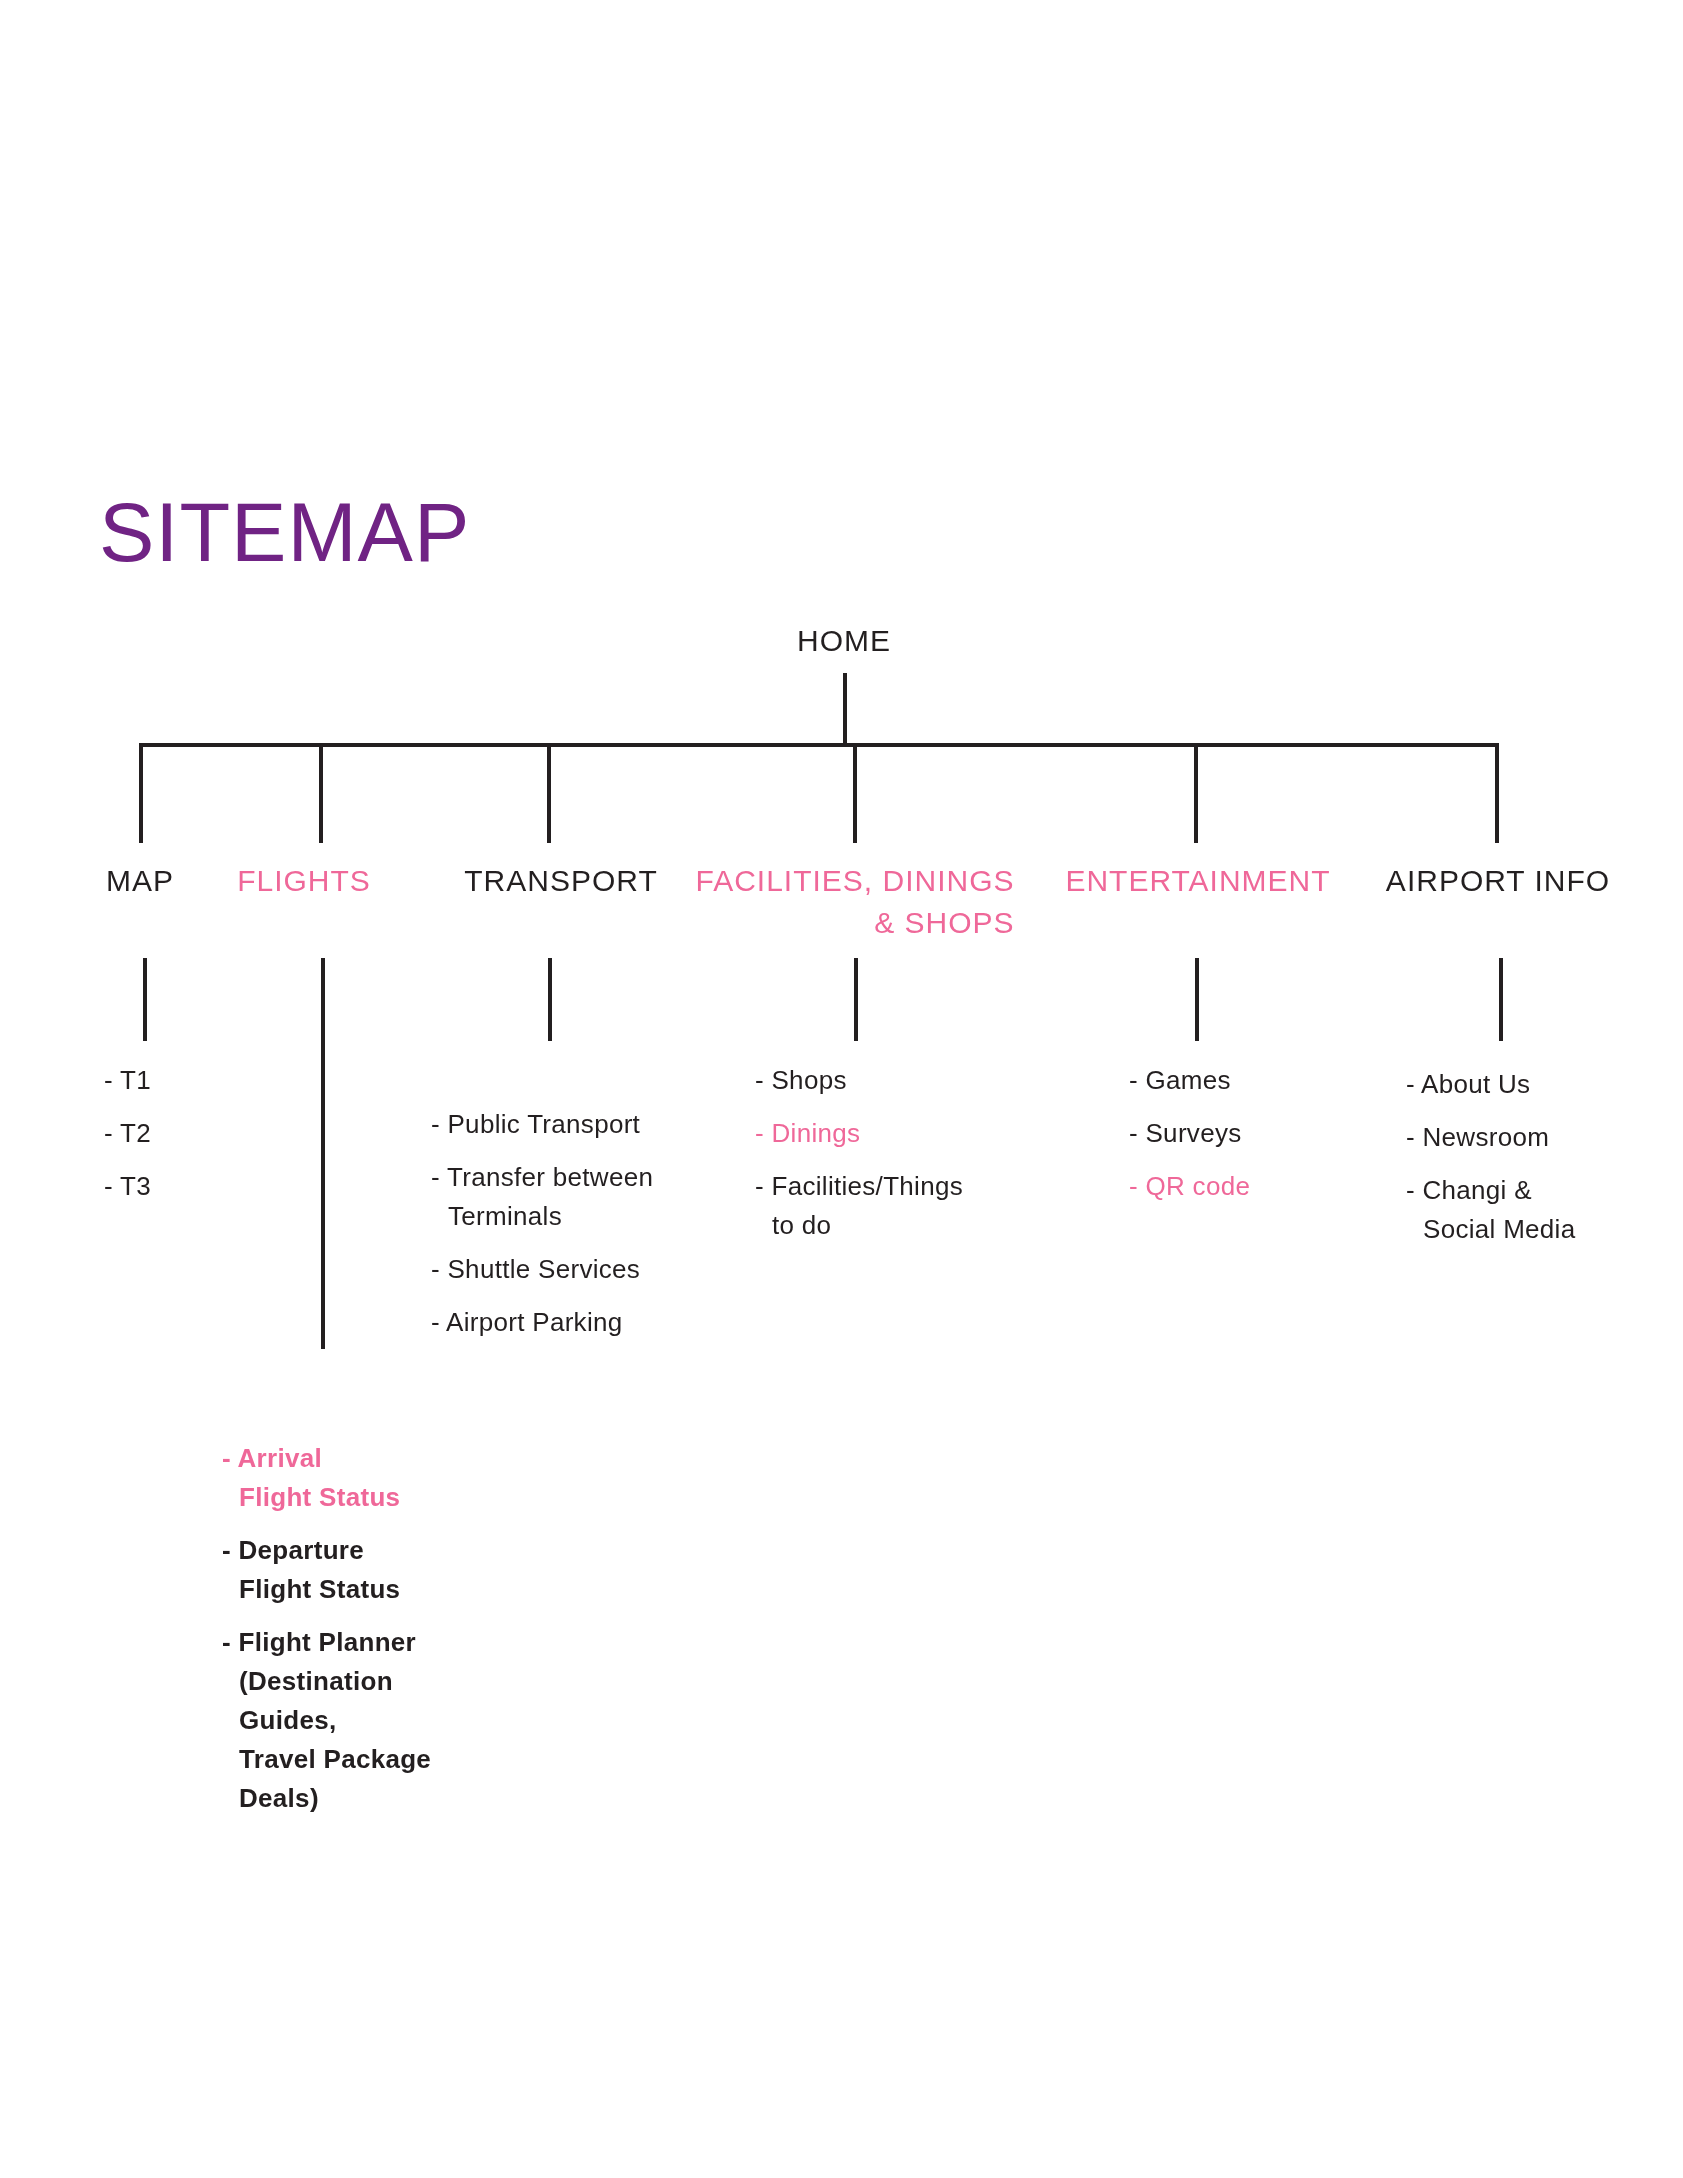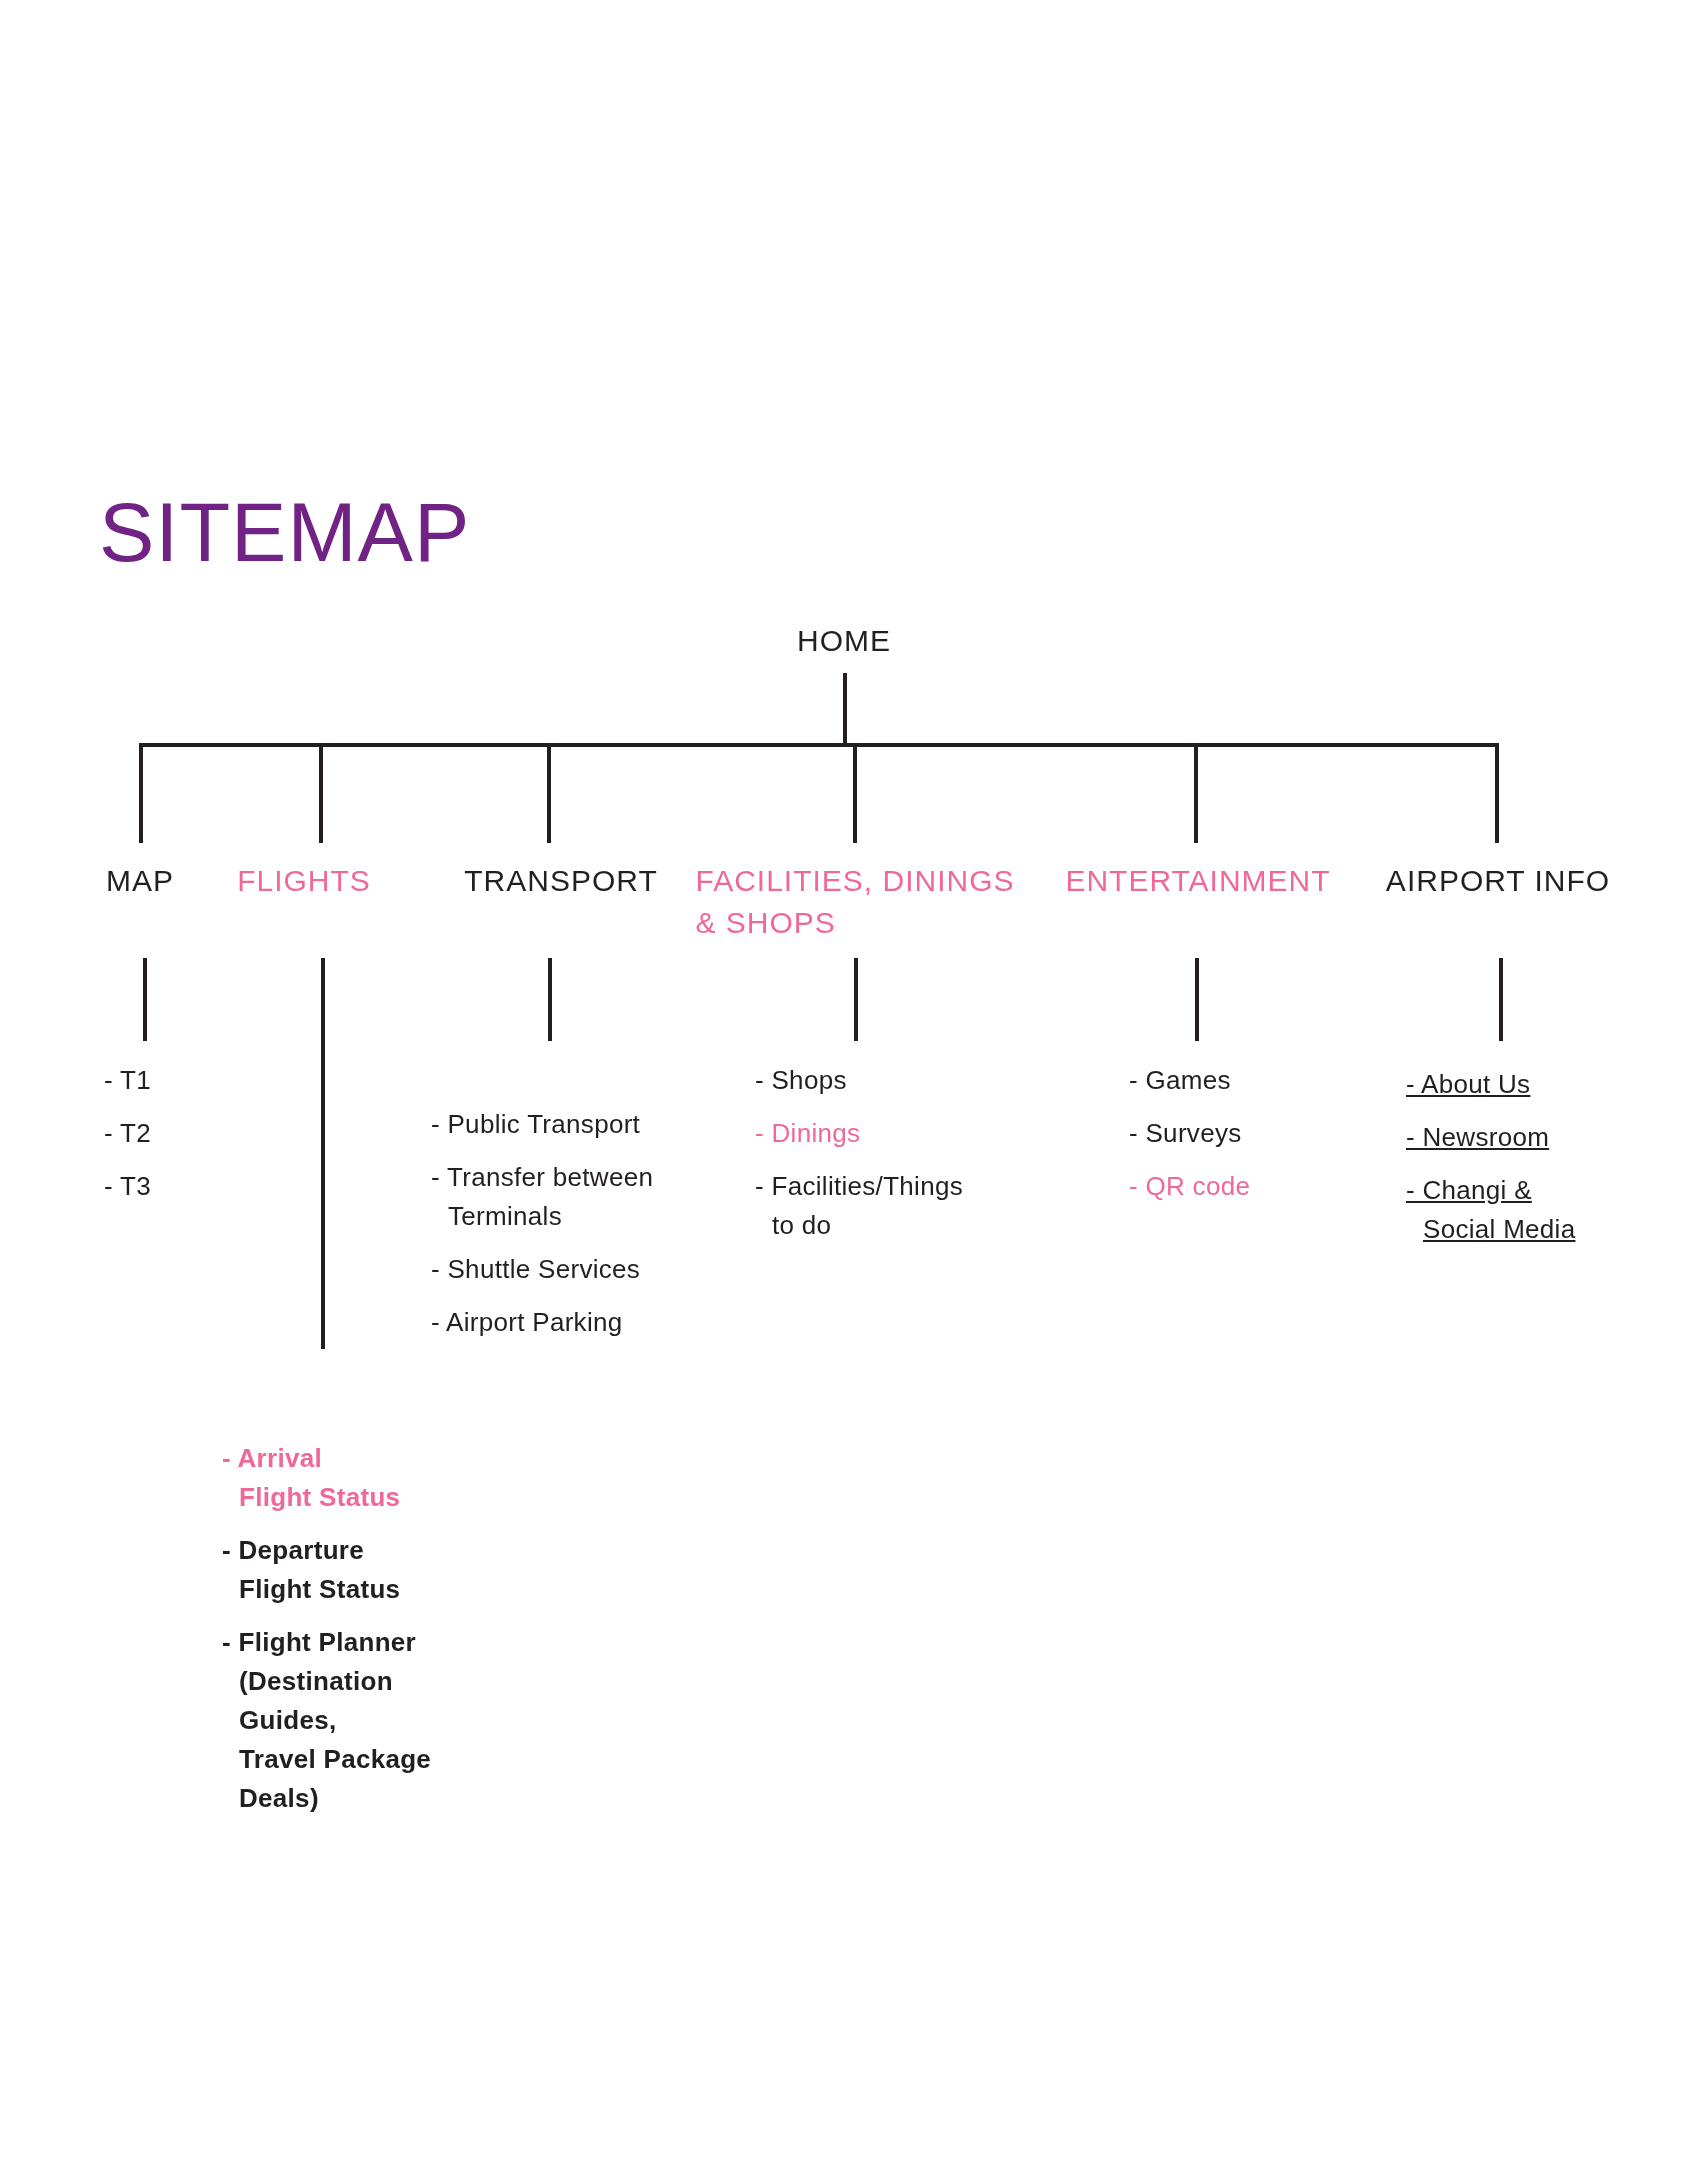--- a/index.html
+++ b/index.html
@@ -25,21 +25,21 @@
   }
   .node-label{
     position:absolute;
     font-size:30px;letter-spacing:1px;line-height:42px;
     color:var(--ink);white-space:nowrap;
   }
   #home{left:844px;top:620px;transform:translateX(-50%);}
   .col-label{
     position:absolute;top:860px;
     transform:translateX(-50%);
-    text-align:left;
+    text-align:right;
     font-size:30px;letter-spacing:1px;line-height:42px;
     color:var(--ink);white-space:nowrap;
   }
   .line{position:absolute;background:var(--ink);}
   .items{
     position:absolute;
     font-size:26px;line-height:39px;letter-spacing:0.3px;
     color:var(--ink);white-space:nowrap;
   }
   .item{margin:0 0 14px 0;}
@@ -157,21 +157,21 @@
       <span class="ln">- Games</span>
     </div>
     <div class="item">
       <span class="ln">- Surveys</span>
     </div>
     <div class="item pink">
       <span class="ln">- QR code</span>
     </div>
   </div>
 
-  <div class="items" style="left:1406px;top:1065px;text-decoration:underline;">
+  <div class="items" style="left:1406px;top:1065px;">
     <div class="item">
       <span class="ln">- About Us</span>
     </div>
     <div class="item">
       <span class="ln">- Newsroom</span>
     </div>
     <div class="item">
       <span class="ln">- Changi &amp;</span>
       <span class="ln cont">Social Media</span>
     </div>

